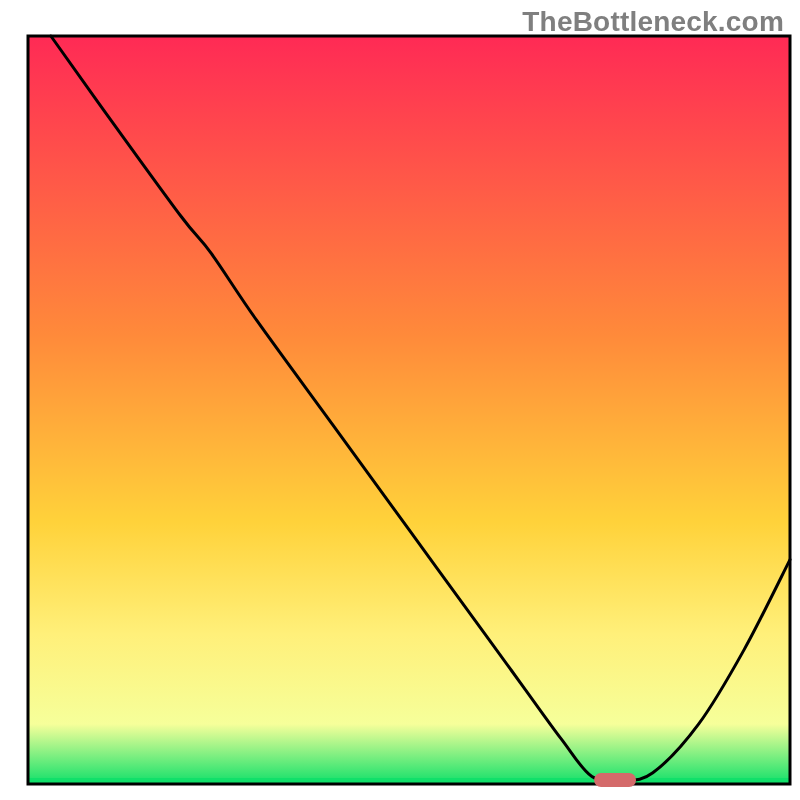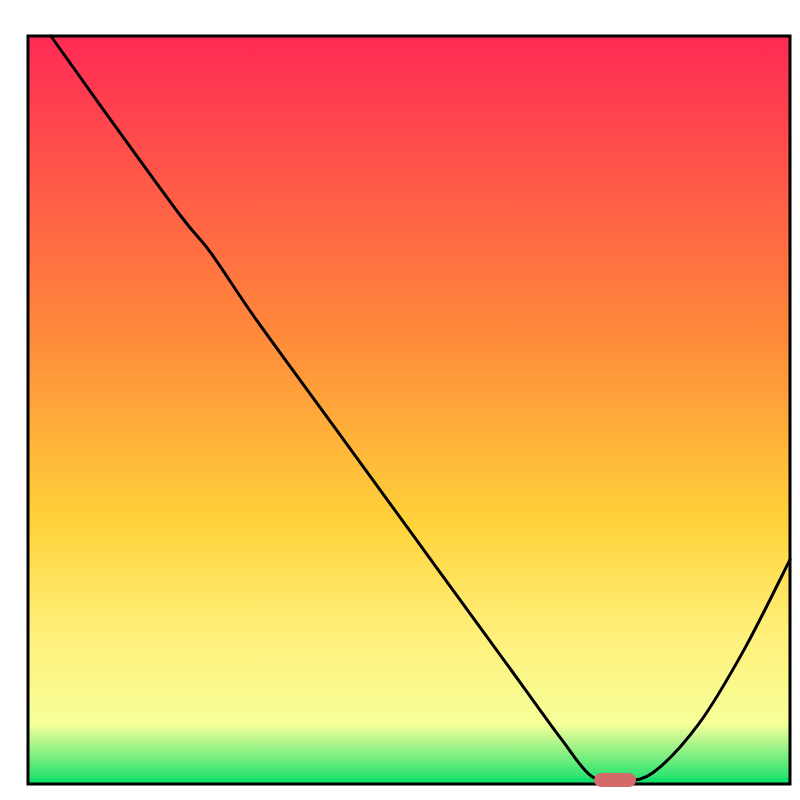--- a/index.html
+++ b/index.html
@@ -60,13 +60,14 @@
 
     <rect id="green-band" x="28" y="778" width="762" height="6" fill="#11e06a"></rect>
 
     <rect id="frame-rect" fill="none" stroke="#000" stroke-width="3" x="28" y="36" width="762" height="748"></rect>
 
     <path id="curve-path" fill="none" stroke="#000" stroke-width="3" stroke-linejoin="round" stroke-linecap="round" d="M 50.86 36 C 59.75 48.46666666666666, 82.61 80.87999999999995, 104.2 110.79999999999995 C 125.79 140.71999999999994, 162.62 191.8333333333333, 180.4 215.51999999999998 C 198.18 239.20666666666668, 198.18 235.46666666666673, 210.88 252.92000000000007 C 223.57999999999998 270.3733333333334, 236.28000000000003 291.56666666666666, 256.6 320.24 C 276.92 348.91333333333336, 307.40000000000003 390.0533333333334, 332.8 424.96000000000004 C 358.2 459.8666666666667, 383.6 494.7733333333333, 409 529.68 C 434.4 564.5866666666666, 466.15 608.22, 485.2 634.4 C 504.25 660.5799999999999, 510.59999999999997 669.3066666666666, 523.3 686.76 C 536 704.2133333333334, 549.97 724.16, 561.4 739.12 C 572.8299999999999 754.08, 581.72 769.6633333333333, 591.88 776.52 C 602.04 783.3766666666667, 612.2 780.8833333333333, 622.36 780.26 C 632.52 779.6366666666667, 640.1399999999999 782.13, 652.8399999999999 772.78 C 665.54 763.43, 683.32 744.73, 698.5600000000001 724.16 C 713.8000000000001 703.5899999999999, 729.04 676.7866666666666, 744.28 649.36 C 759.52 621.9333333333334, 782.38 574.5600000000001, 790 559.6"></path>
   </svg>
 
   <div id="marker" class="marker" style="left: 614.74px; top: 779.512px; width: 41.91px; background: rgb(212, 106, 106);"></div>
 
+  <div class="watermark">TheBottleneck.com</div>
 </div>
 
 </body></html>

